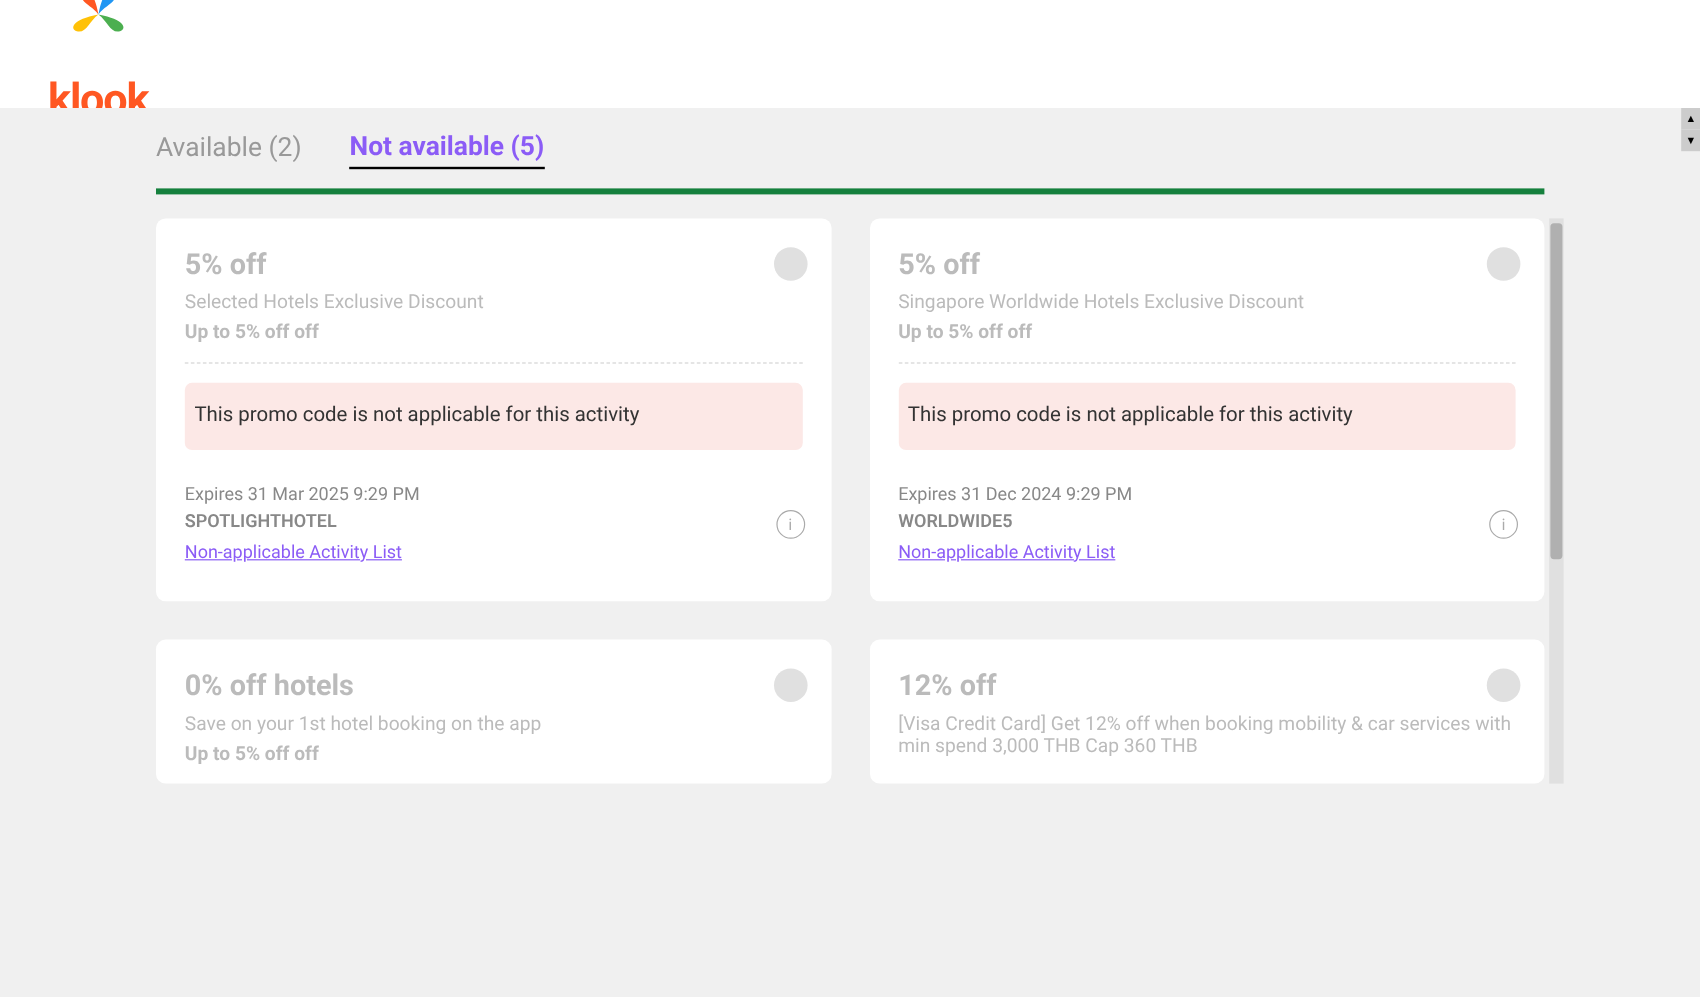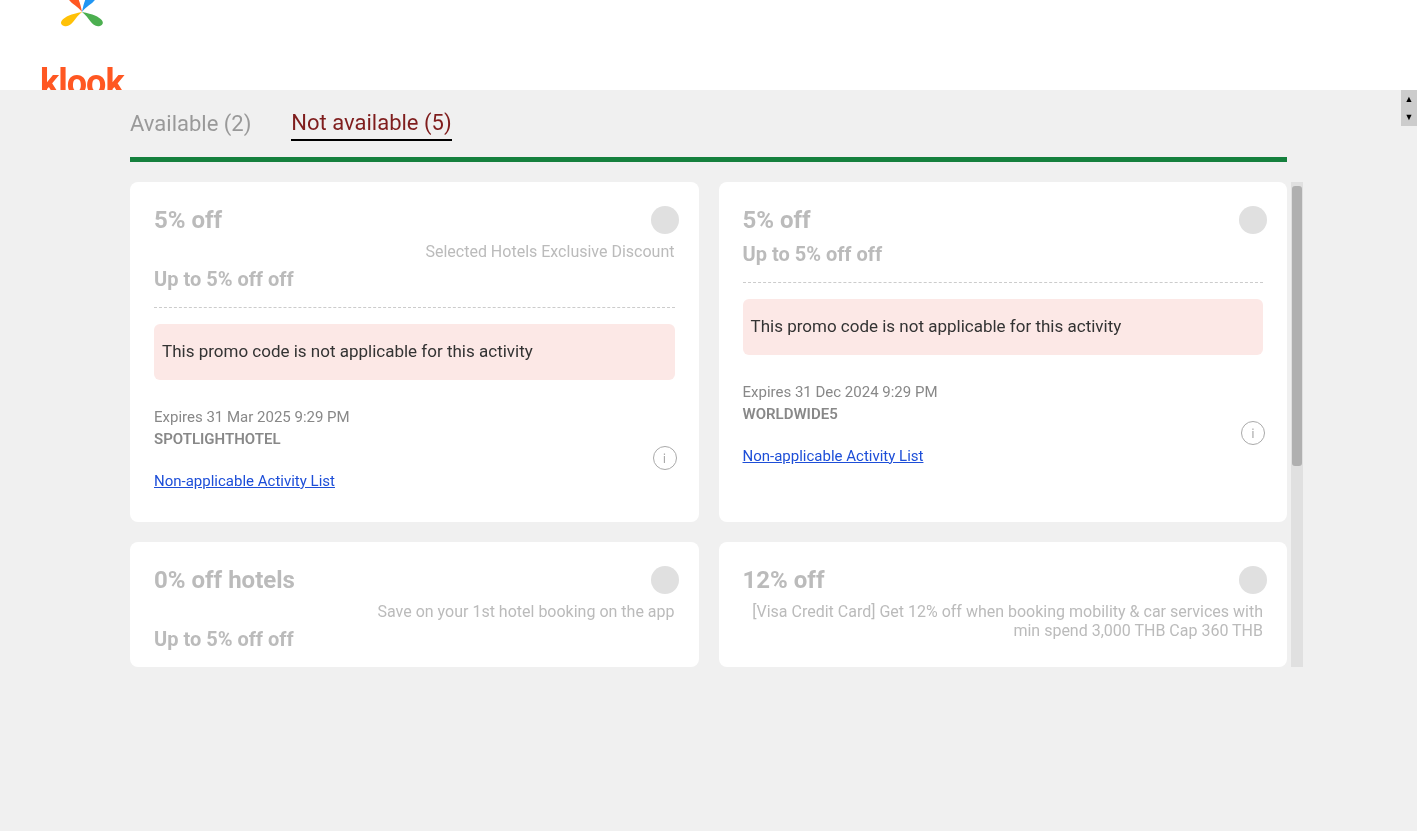--- a/index.html
+++ b/index.html
@@ -65,30 +65,30 @@
     }
 
     .tab {
       font-size: 22px;
       cursor: pointer;
       padding-bottom: 4px;
       color: #999;
     }
 
     .tab.active {
-      font-weight: 400;
-      color: #7f1d1d;
+      font-weight: 700;
+      color: #8b5cf6;
       border-bottom: 2px solid #000;
     }
 
     
     .cards-grid {
       display: grid;
       grid-template-columns: 1fr 1fr;
-      gap: 20px;
+      gap: 32px;
     }
 
     
     .promo-card {
       background: #ffffff;
       border-radius: 8px;
       overflow: hidden;
       position: relative;
     }
 
@@ -101,25 +101,24 @@
       font-size: 24px;
       font-weight: 700;
       color: #bbb;
       margin-bottom: 8px;
     }
 
     .card-title {
       font-size: 16px;
       color: #bbb;
       margin-bottom: 6px;
-      text-align: right;
     }
 
     .card-subtitle {
-      font-size: 20px;
+      font-size: 16px;
       font-weight: 700;
       color: #bbb;
     }
 
     .card-radio {
       position: absolute;
       top: 24px;
       right: 20px;
       width: 28px;
       height: 28px;
@@ -175,24 +174,24 @@
       display: flex;
       align-items: center;
       justify-content: center;
       font-size: 13px;
       color: #aaa;
       cursor: pointer;
     }
 
     .card-link {
       font-size: 15px;
-      color: #1d4ed8;
+      color: #8b5cf6;
       text-decoration: underline;
       cursor: pointer;
-      margin-top: 24px;
+      margin-top: 8px;
       display: block;
     }
 
     
     .outer-scroll {
       position: absolute;
       right: 0;
       top: 0;
       width: 16px;
       height: 100%;
@@ -304,20 +303,21 @@
           <div class="card-expires">Expires 31 Mar 2025 9:29 PM</div>
           <div class="card-code">SPOTLIGHTHOTEL</div>
           <div class="info-icon">ℹ</div>
           <a class="card-link">Non-applicable Activity List</a>
         </div>
       </div>
 
       <div class="promo-card">
         <div class="card-top">
           <div class="card-discount">5% off</div>
+          <div class="card-title">Singapore Worldwide Hotels Exclusive Discount</div>
           <div class="card-subtitle">Up to 5% off off</div>
           <div class="card-radio"></div>
         </div>
         <hr class="card-divider">
         <div class="card-error-box">
           <span class="card-error-text">This promo code is not applicable for this activity</span>
         </div>
         <div class="card-bottom">
           <div class="card-expires">Expires 31 Dec 2024 9:29 PM</div>
           <div class="card-code">WORLDWIDE5</div>

